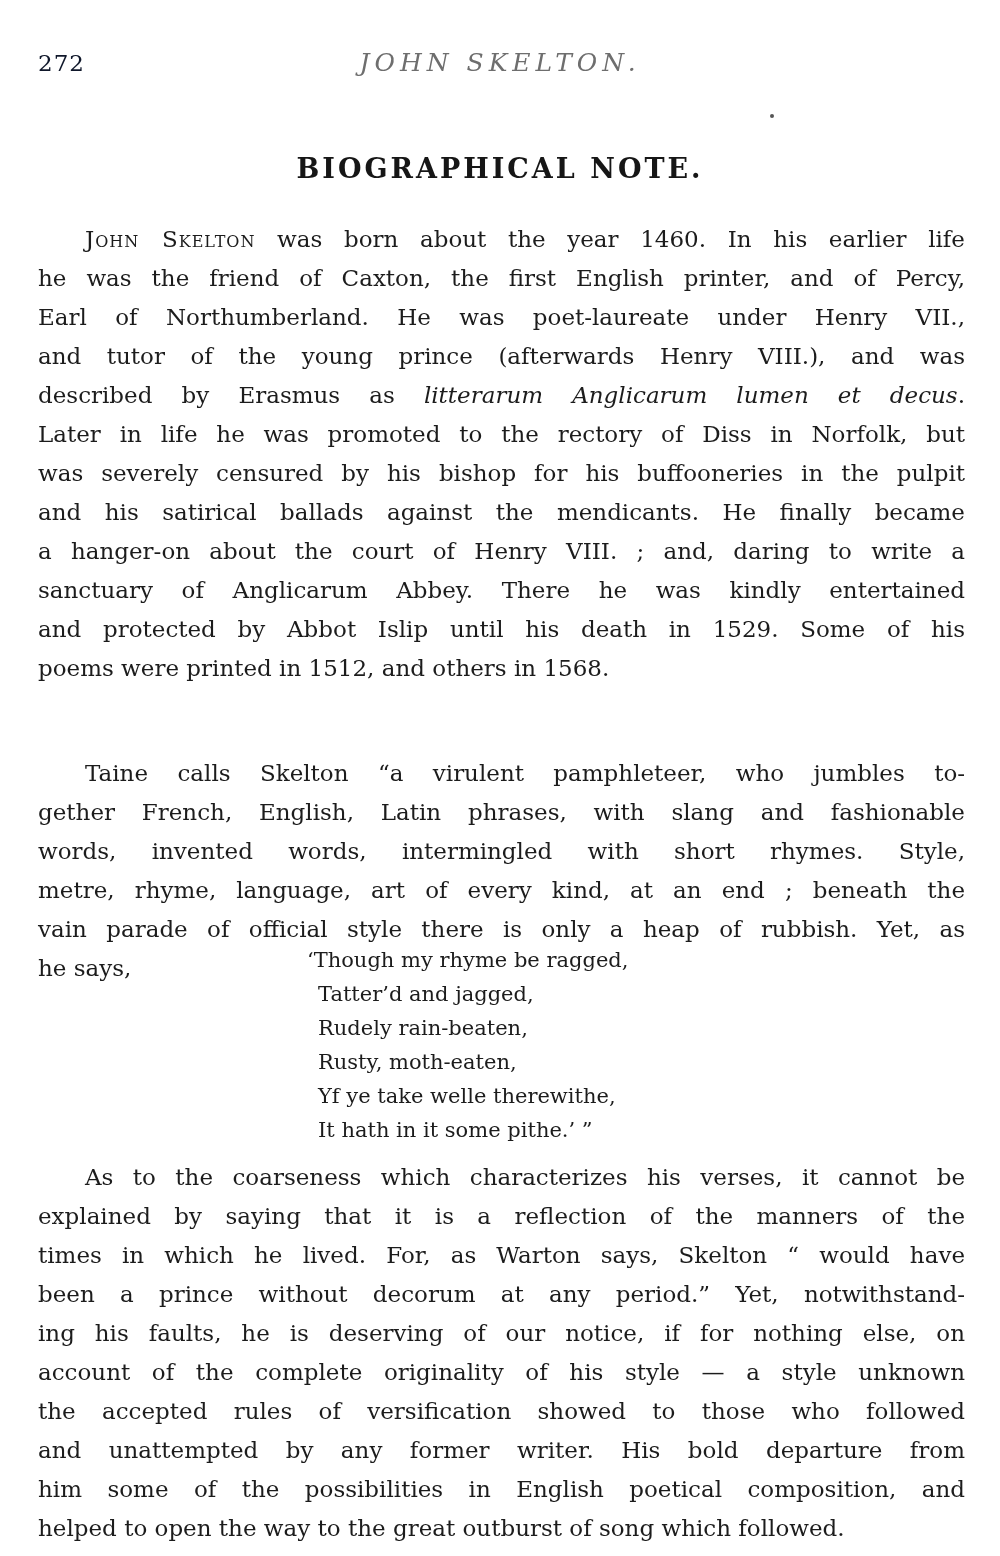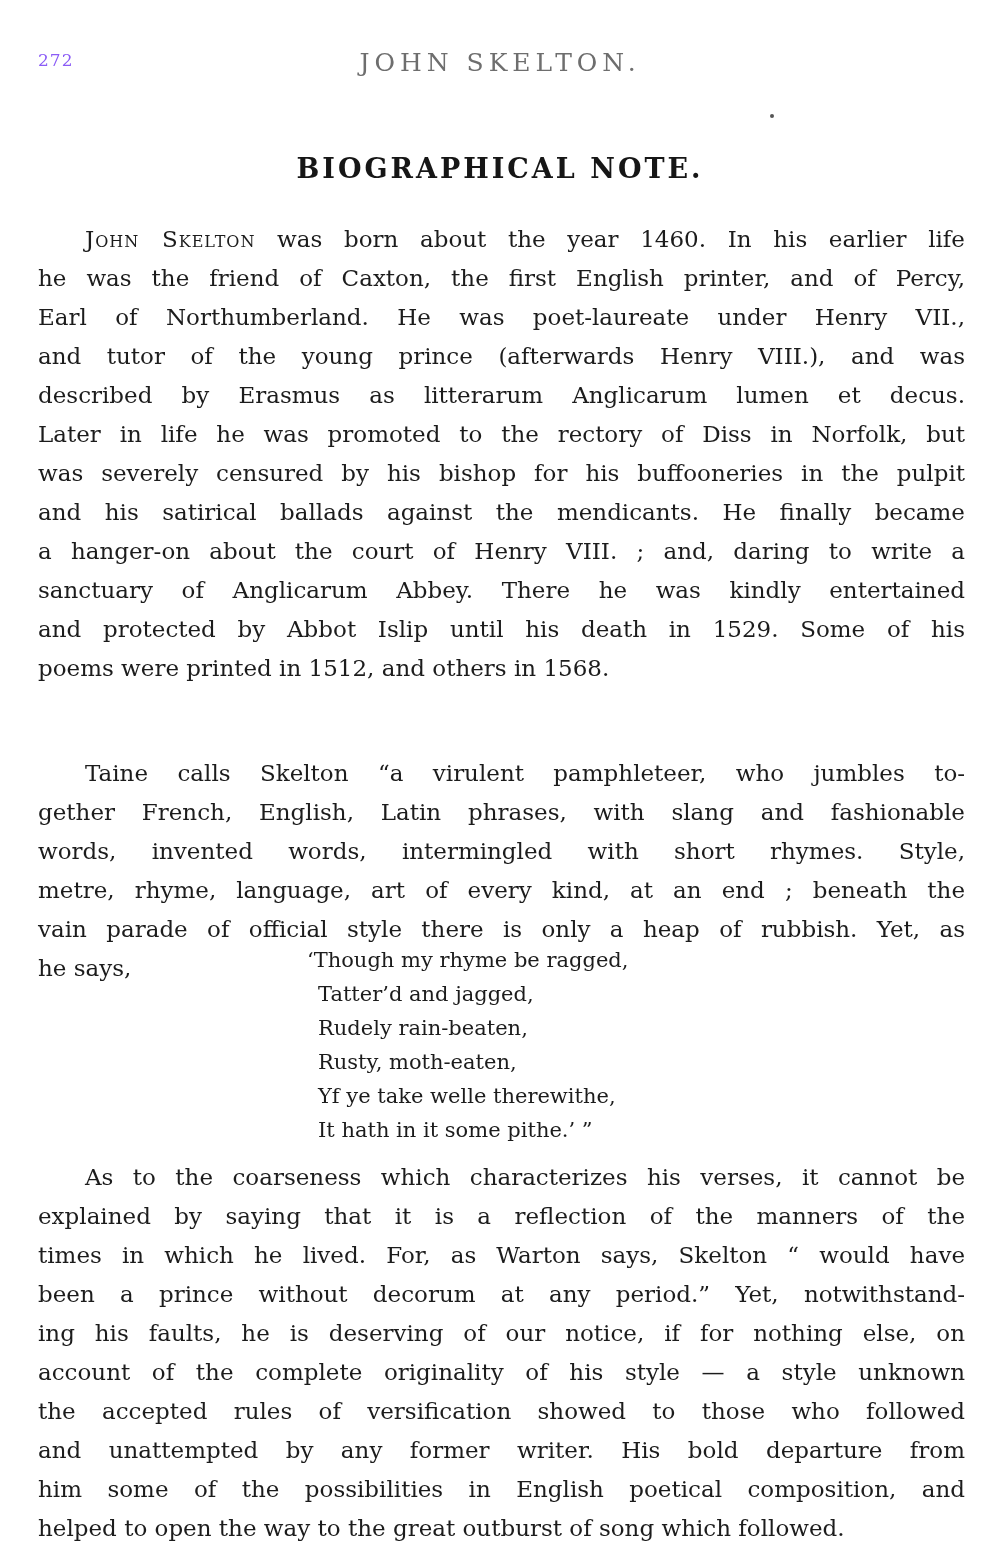--- a/index.html
+++ b/index.html
@@ -13,30 +13,31 @@
     height: 1556px;
     background: #ffffff;
     overflow: hidden;
     font-family: "DejaVu Serif", "Liberation Serif", serif;
     color: #1c1c1c;
   }
   .page-number {
     position: absolute;
     left: 38px;
     top: 50px;
-    font-size: 17px;
-    color: #8b5cf6;
+    font-size: 23px;
+    color: #0f172a;
     letter-spacing: 1px;
   }
   .running-header {
     position: absolute;
     left: 0;
     right: 0;
     top: 48px;
     text-align: center;
+    font-style: italic;
     font-size: 25px;
     letter-spacing: 5px;
     color: #6e6e6e;
   }
   .scan-speck {
     position: absolute;
     left: 770px;
     top: 114px;
     width: 4px;
     height: 4px;
@@ -69,21 +70,21 @@
     white-space: nowrap;
     text-align: justify;
     text-align-last: justify;
   }
   .line.last {
     text-align: center;
     text-align-last: left;
   }
   .line.indent { padding-left: 47px; }
   .smallcaps { font-variant: small-caps; letter-spacing: 1px; }
-  .italic { }
+  .italic { font-style: italic; }
   .verse {
     position: absolute;
     left: 307px;
     top: 943px;
     font-size: 21px;
   }
   .verse-line {
     height: 34px;
     line-height: 34px;
     white-space: nowrap;

